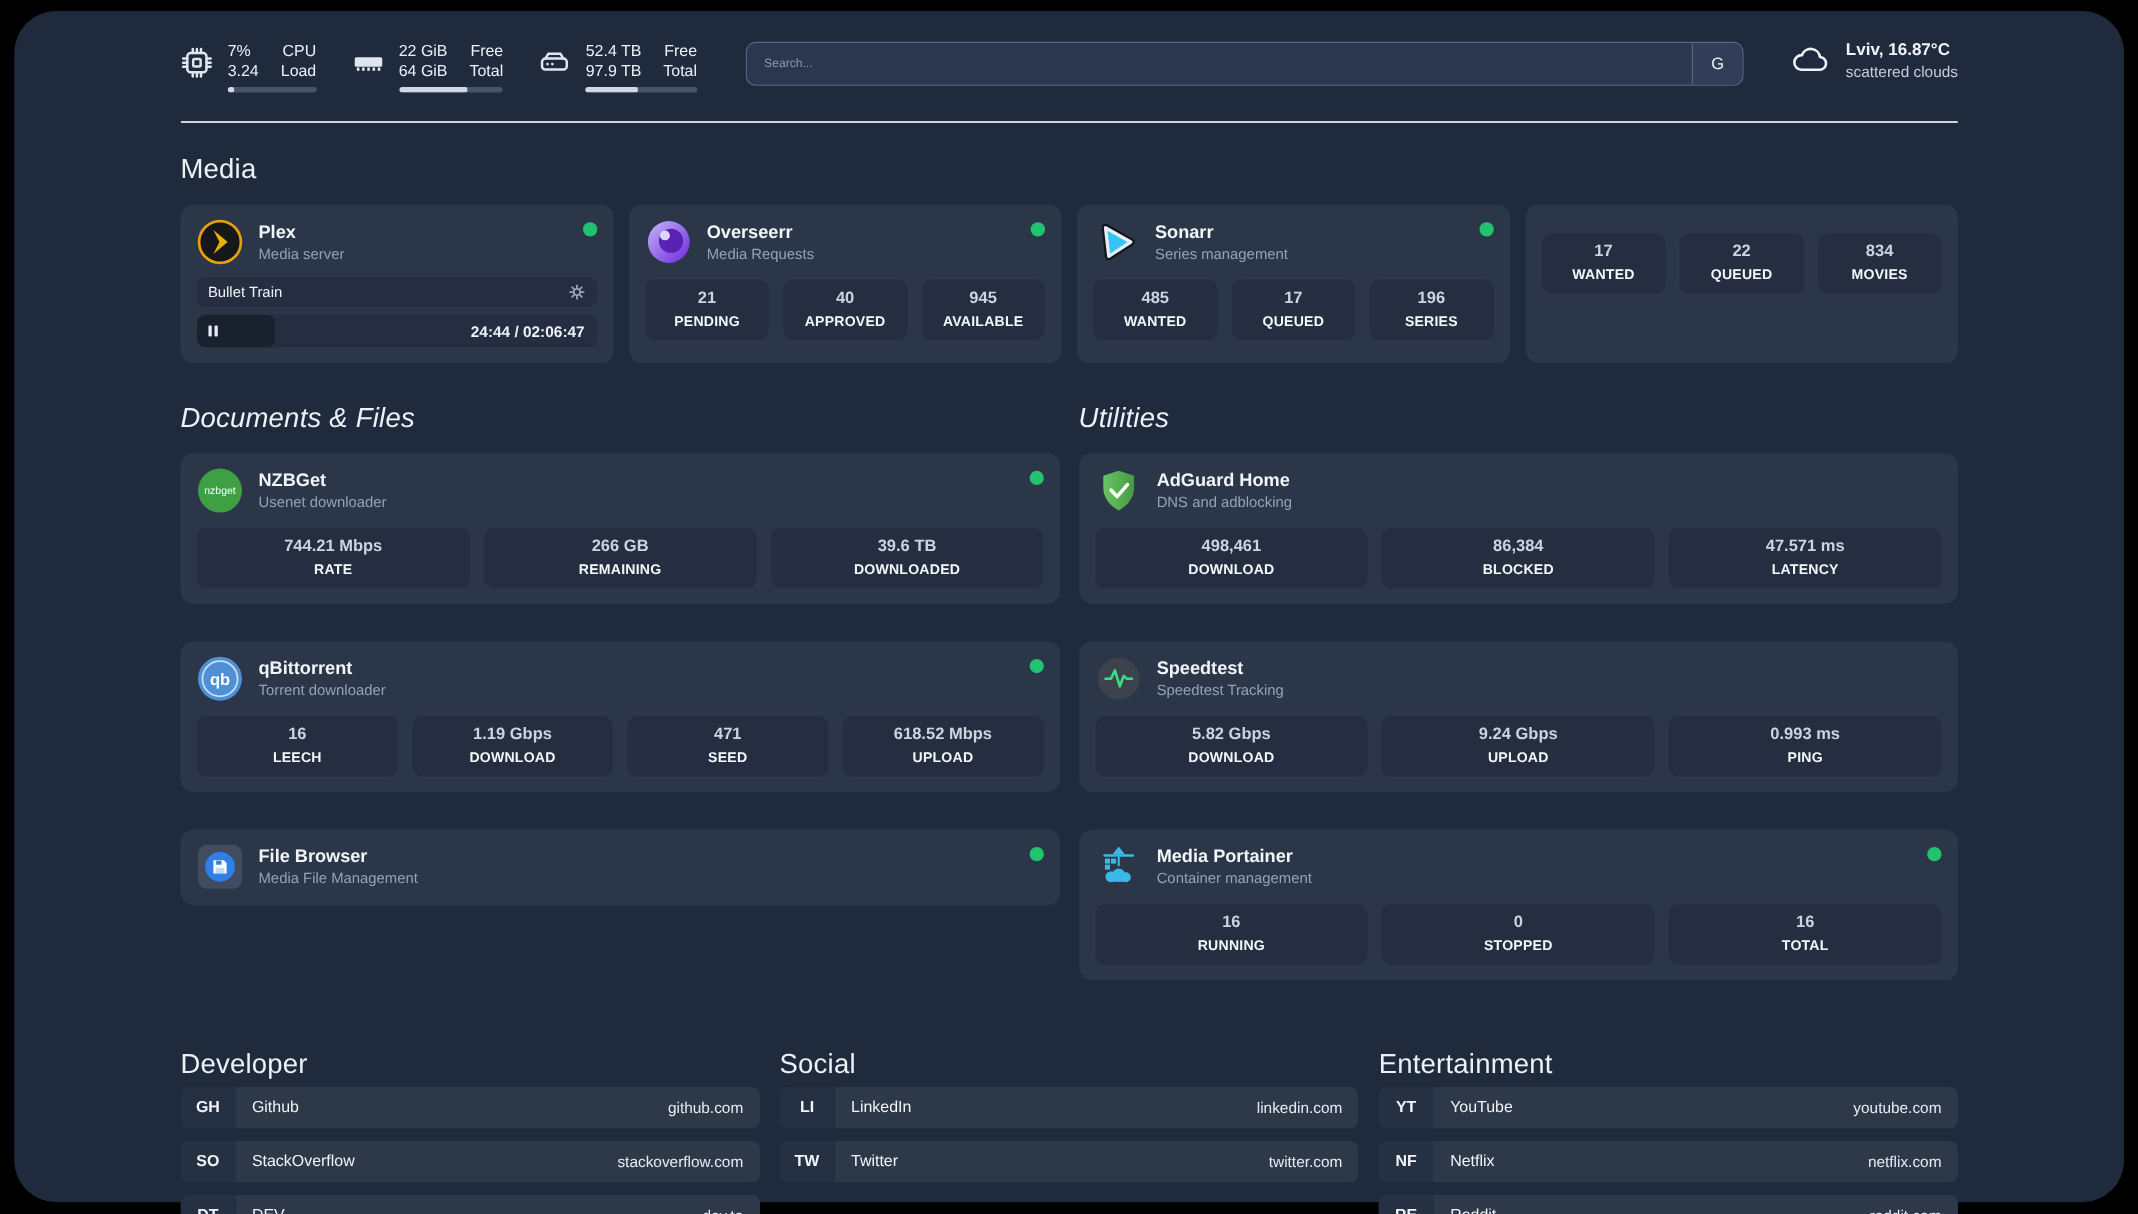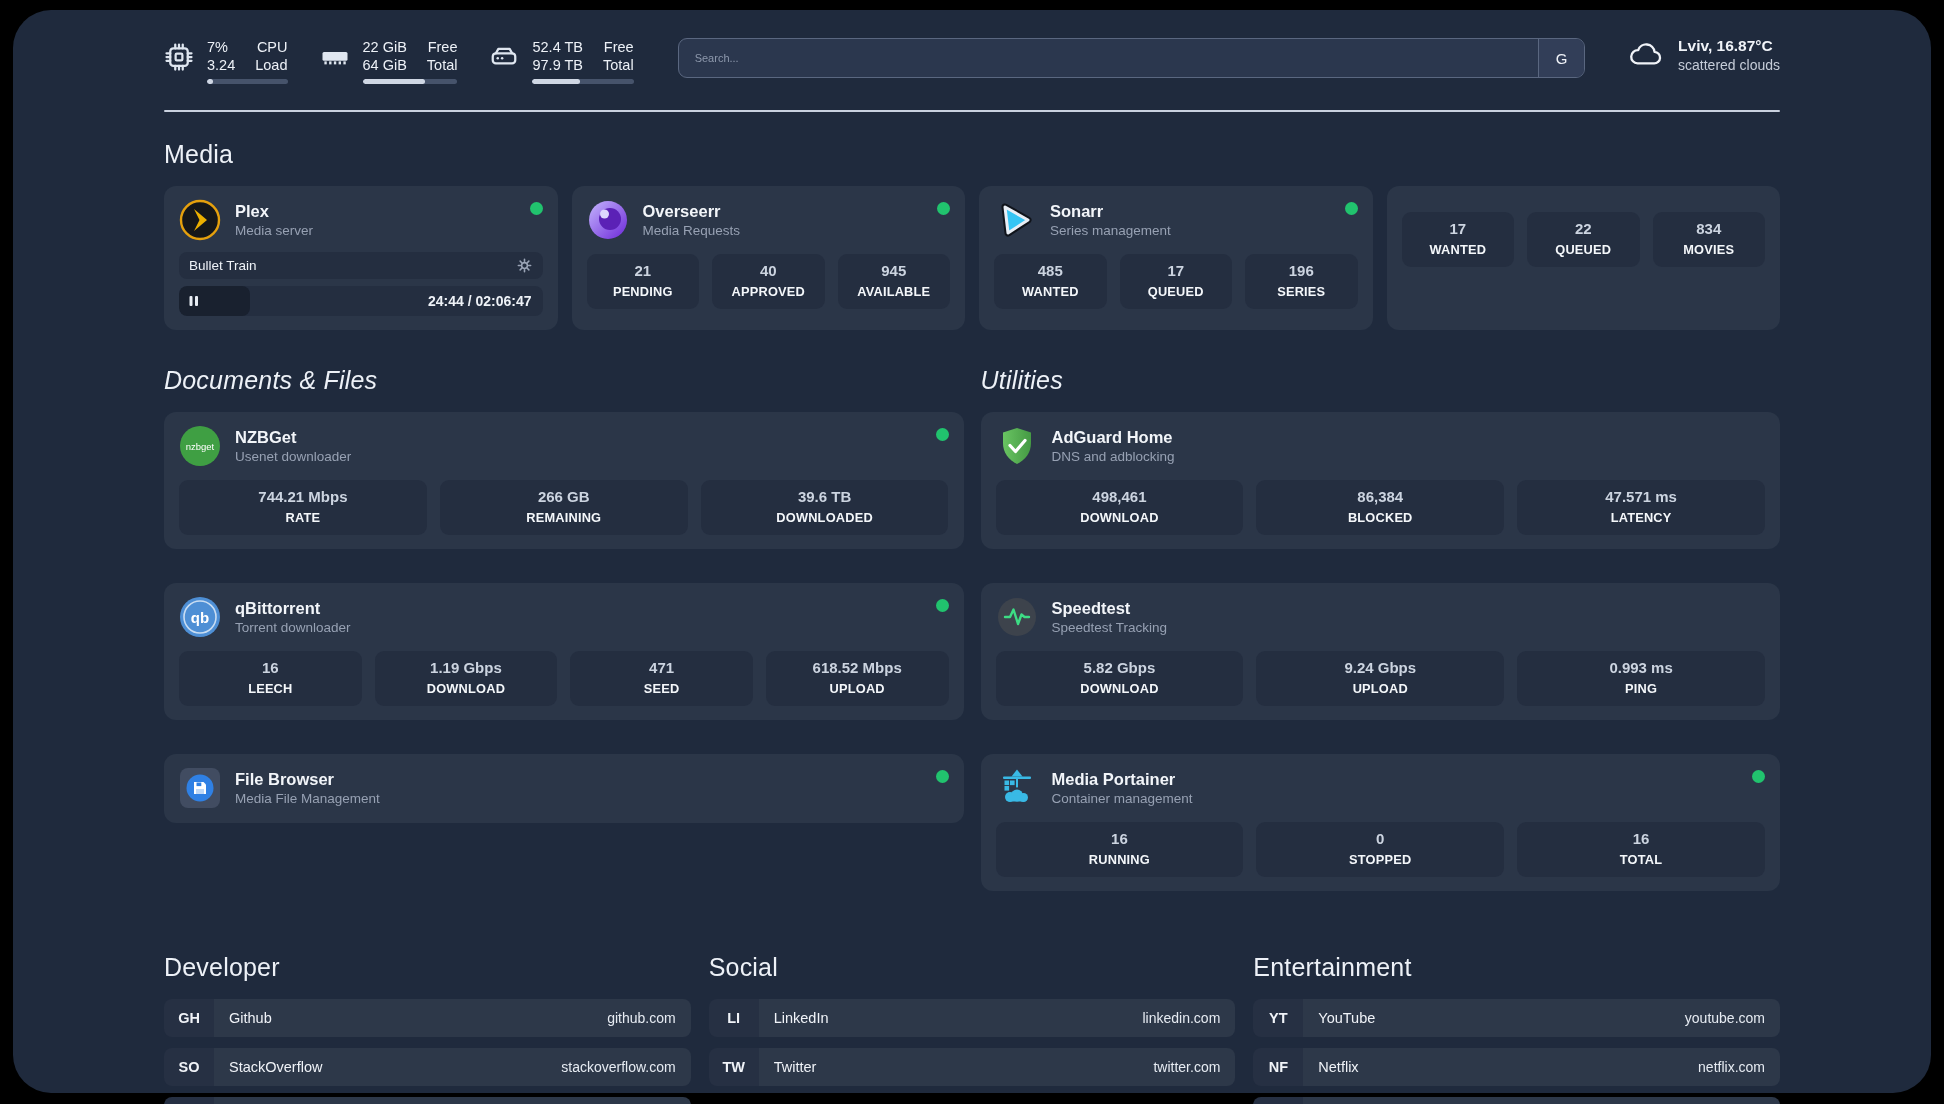--- a/index.html
+++ b/index.html
@@ -60,21 +60,21 @@
   .pause-btn { position:relative; margin-left:10px; display:flex; gap:3px; cursor:pointer; }
   .plex-time { position:absolute; right:11px; font-size:14px; font-weight:600; color:#eef2f7; }
   .gear-wrap { display:flex; cursor:pointer; }
 
   .two-col { display:grid; grid-template-columns:1fr 1fr; gap:17px; margin-top:36px; align-items:start; }
   .col-title { margin-bottom:17px;font-style:italic; }
   .col-cards { display:flex; flex-direction:column; gap:34px; }
 
   
   .bookmarks { display:grid; grid-template-columns:1fr 1fr 1fr; gap:18px; margin-top:62px; }
-  .bm-title { margin-bottom:17px; }
+  .bm-title { margin-bottom:6px; }
   .bm-list { display:flex; flex-direction:column; gap:11px; }
   .link-row { display:flex; height:38px; border-radius:8px; overflow:hidden; cursor:pointer; }
   .link-chip { width:50px; flex:none; background:#263043; color:#f0f3f8; font-weight:600; font-size:14.5px; display:flex; align-items:center; justify-content:center; }
   .link-bar { flex:1; background:#2d3849; display:flex; align-items:center; justify-content:space-between; padding:0 15px; }
   .link-name { font-size:14.5px; color:#f0f3f8; }
   .link-url { font-size:14px; color:#e6ebf2; }
 
   svg { display:block; }
 </style>
 </head>

